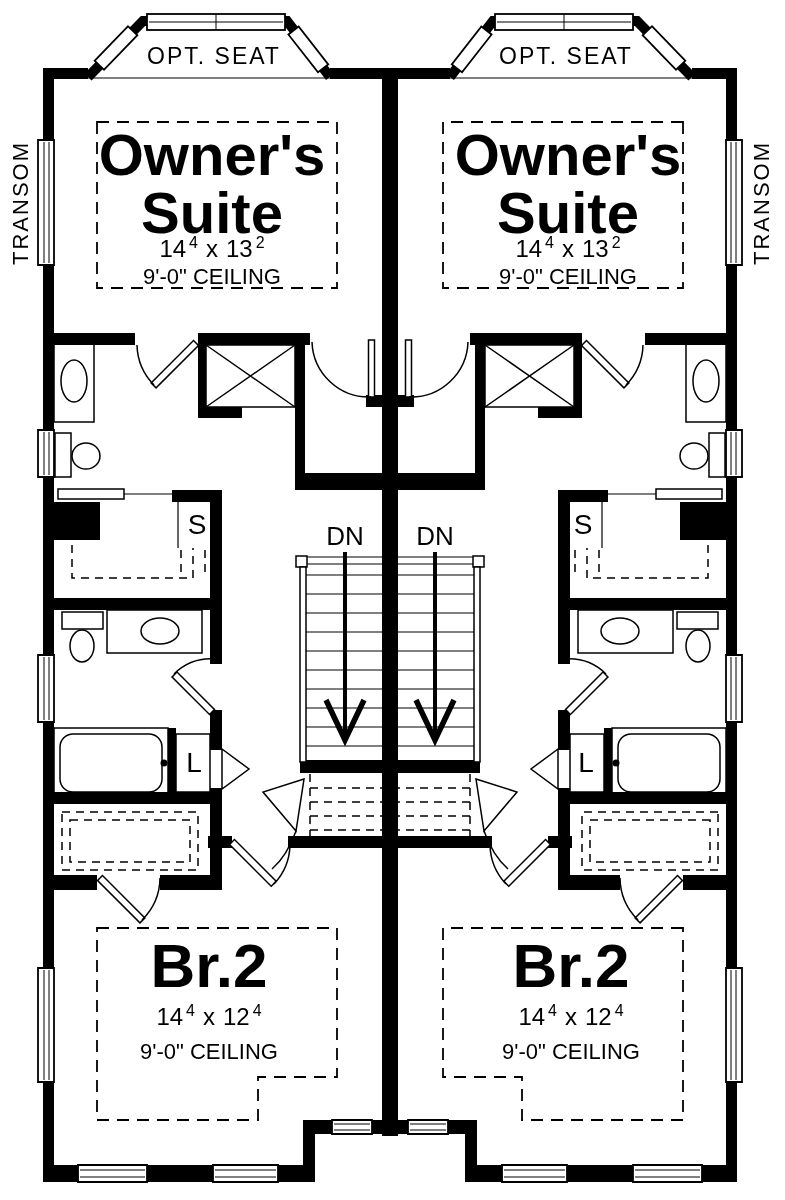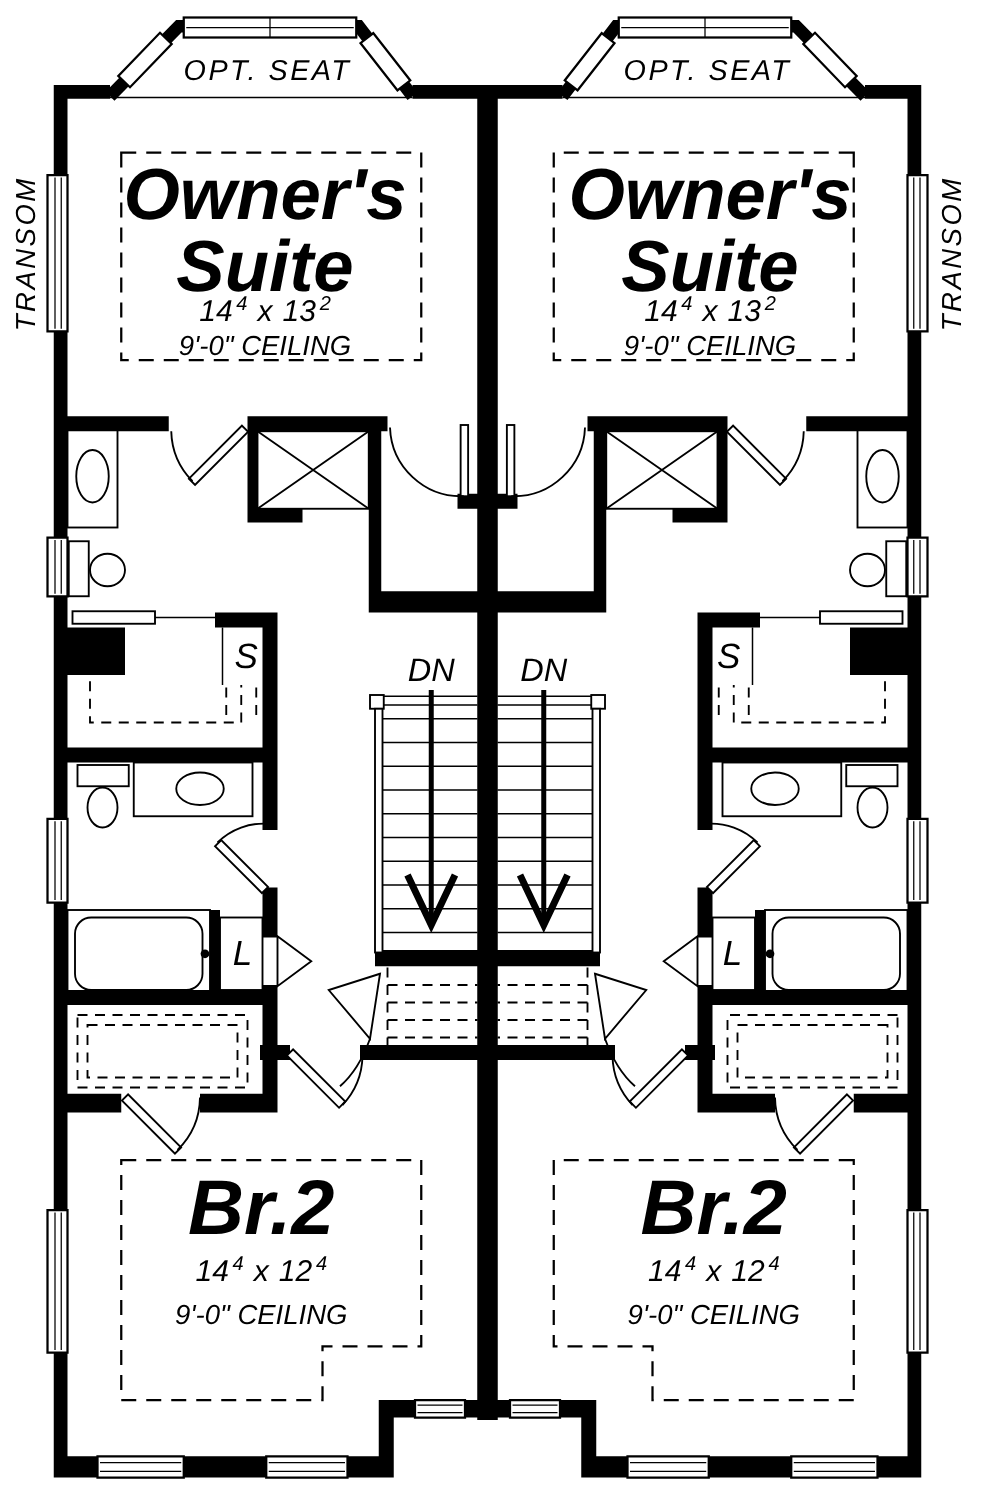--- a/index.html
+++ b/index.html
@@ -1,16 +1,16 @@
 <!DOCTYPE html>
 <html><head>
 <meta charset="utf-8">
 <style>
   html,body{margin:0;padding:0;background:#ffffff;}
-  .canvas{width:785px;height:1200px;position:relative;background:#fff;margin:0;font-style:italic;}
+  .canvas{width:785px;height:1200px;position:relative;background:#fff;margin:0;}
   svg{display:block;}
   text{font-family:"Liberation Sans","DejaVu Sans",sans-serif;fill:#000;}
   .wall{fill:#000;stroke:none;}
   .thin{fill:none;stroke:#000;stroke-width:1.5;}
   .thin-w{fill:#fff;stroke:#000;stroke-width:1.5;}
   .hair{fill:none;stroke:#000;stroke-width:1.2;}
   .win{fill:#fff;stroke:#000;stroke-width:1.8;}
   .winline{fill:none;stroke:#000;stroke-width:1;}
   .dash{fill:none;stroke:#000;stroke-width:1.8;stroke-dasharray:12 8;}
   .dash2{fill:none;stroke:#000;stroke-width:1.5;stroke-dasharray:8 6;}

